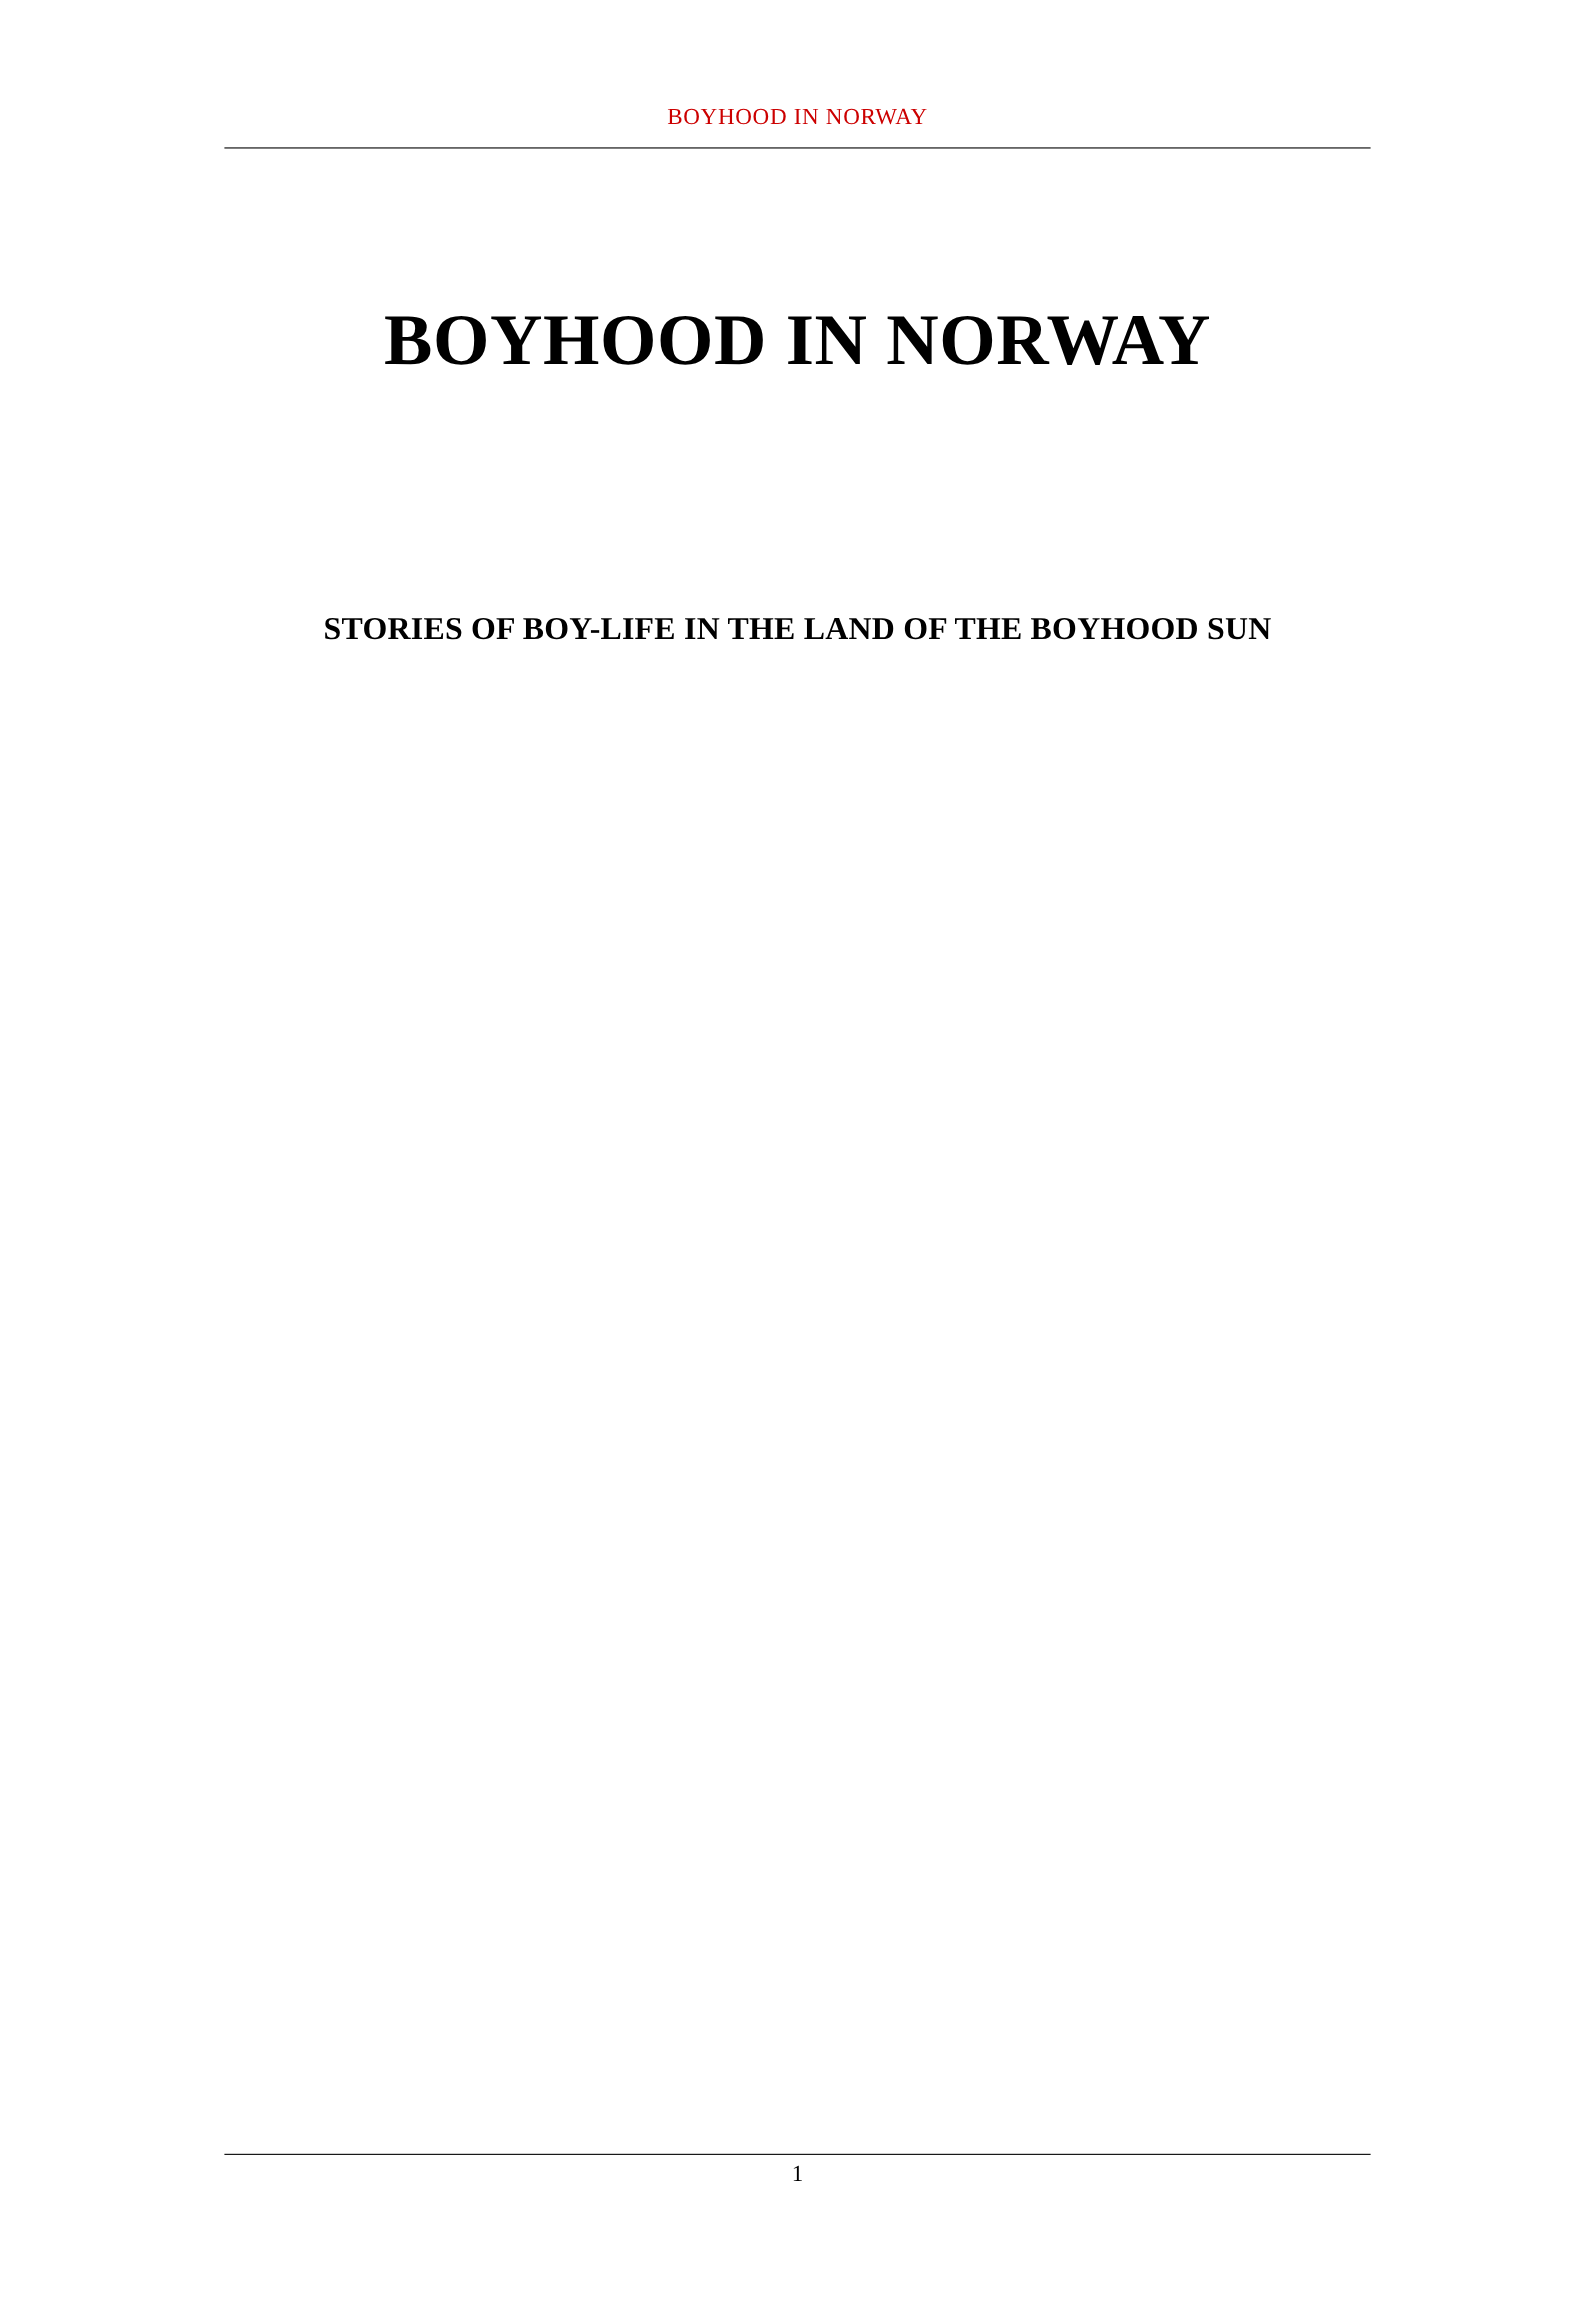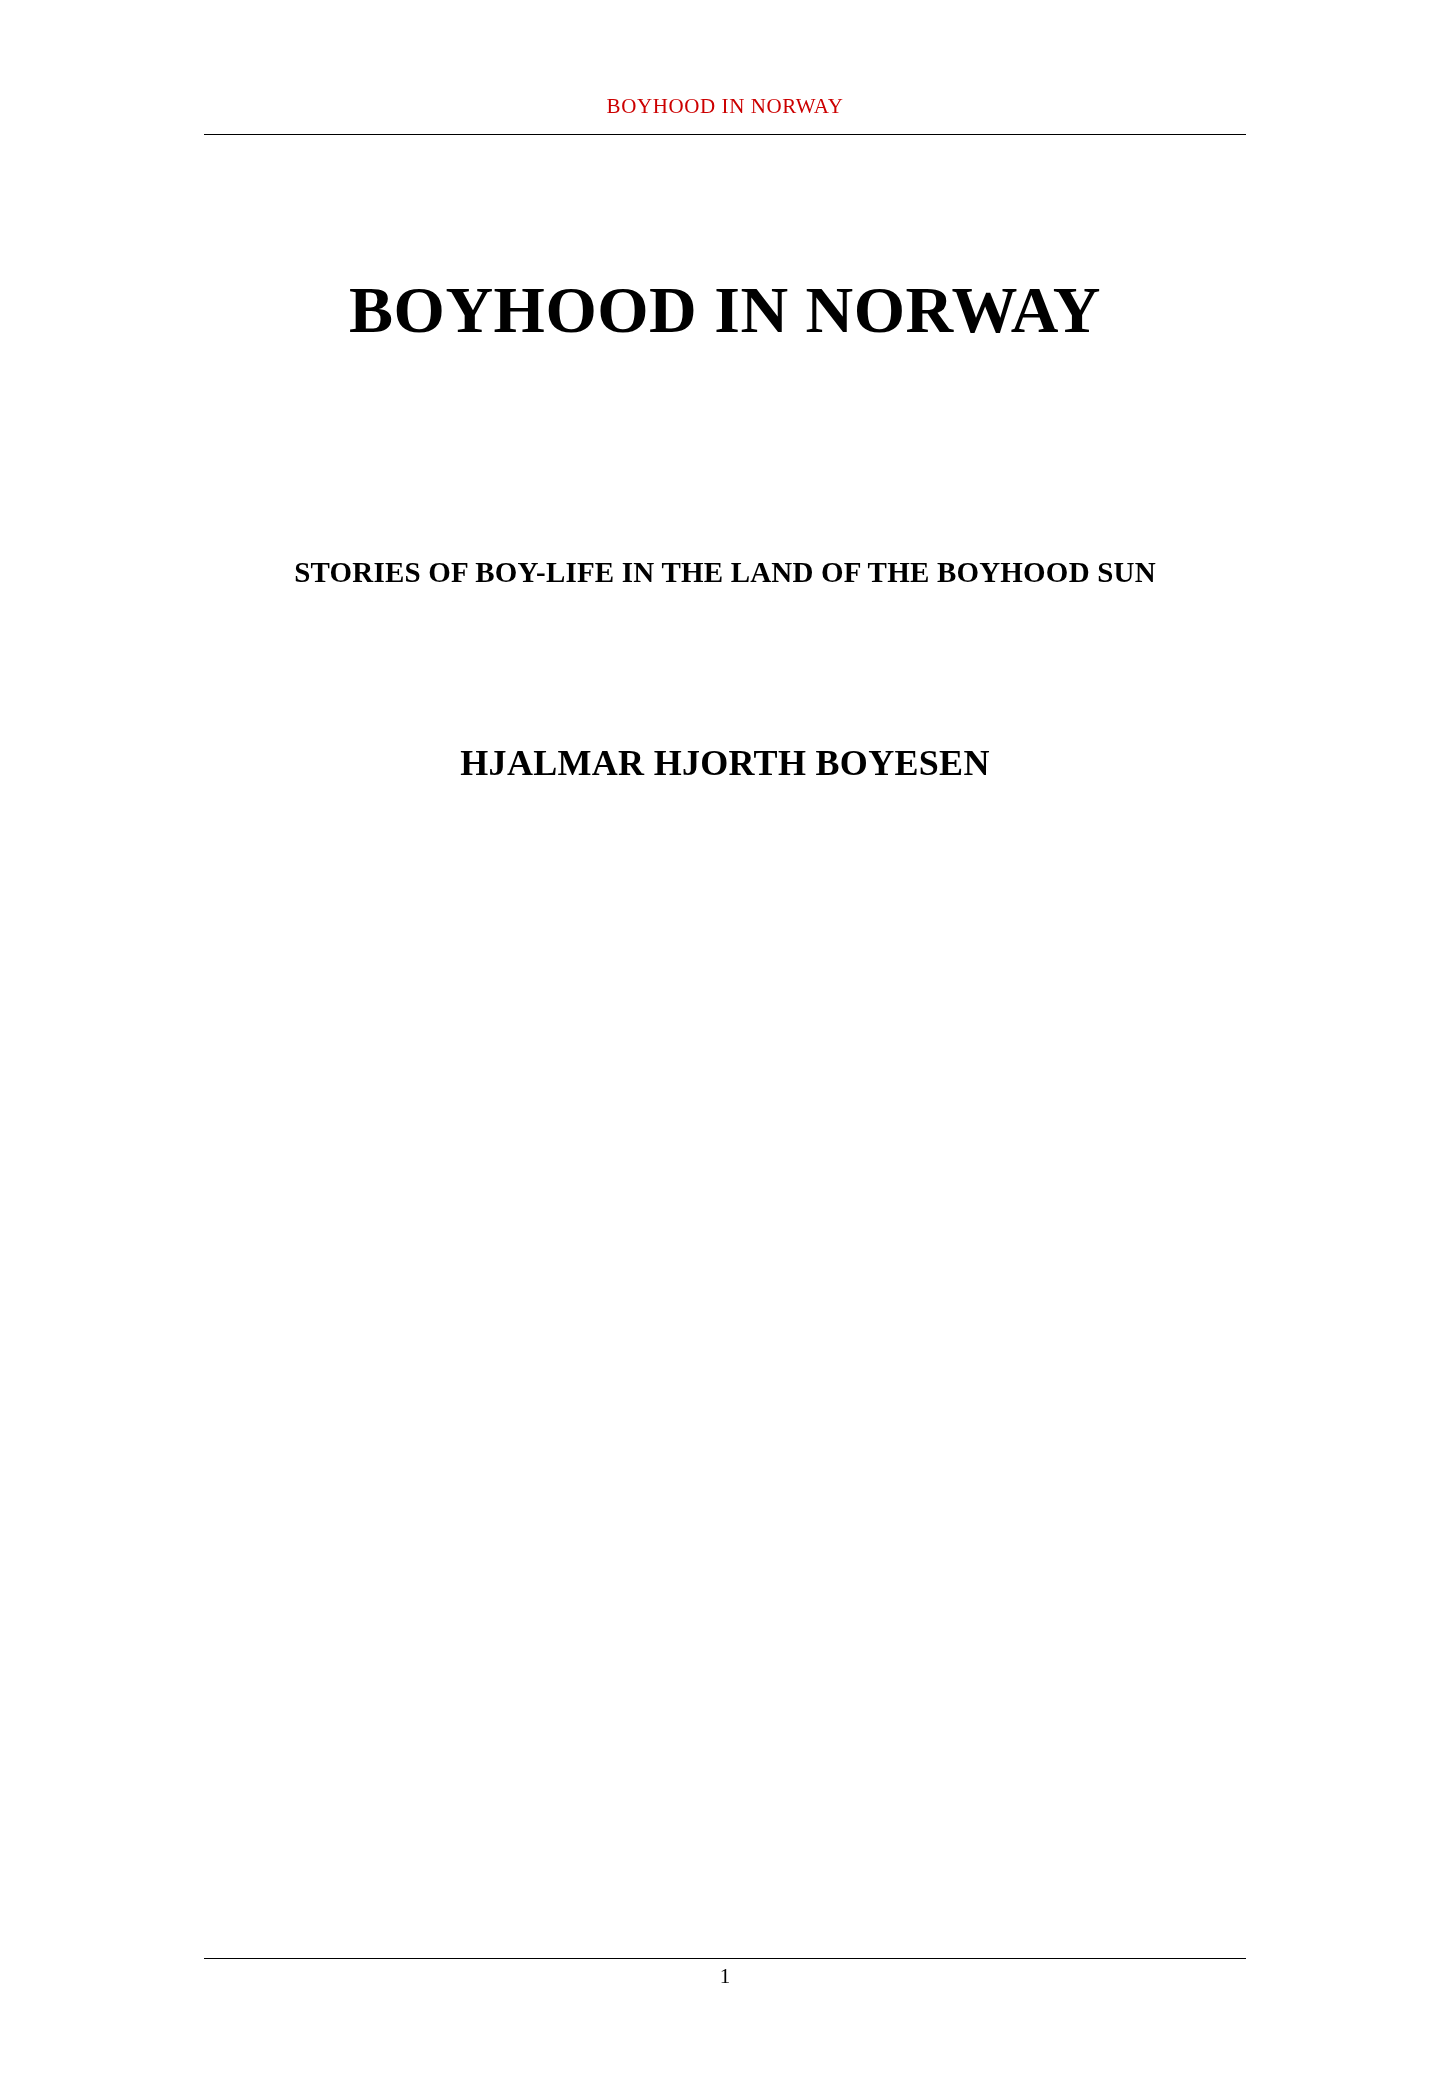--- a/index.html
+++ b/index.html
@@ -123,18 +123,17 @@
     <span class="header-text">BOYHOOD IN NORWAY</span>
   </div>
   <div class="header-rule"></div>
 
   <div class="title-block">
     <h1 class="doc-title">BOYHOOD IN NORWAY</h1>
   </div>
 
   <h2 class="doc-subtitle">STORIES OF BOY-LIFE IN THE LAND OF THE BOYHOOD SUN</h2>
 
-  <h3 class="doc-author">HJALMAR HJORTH BOYESEN</h3>
 
   <div class="footer-rule"></div>
   <div class="page-number">1</div>
 
 </div>
 
 </body></html>

